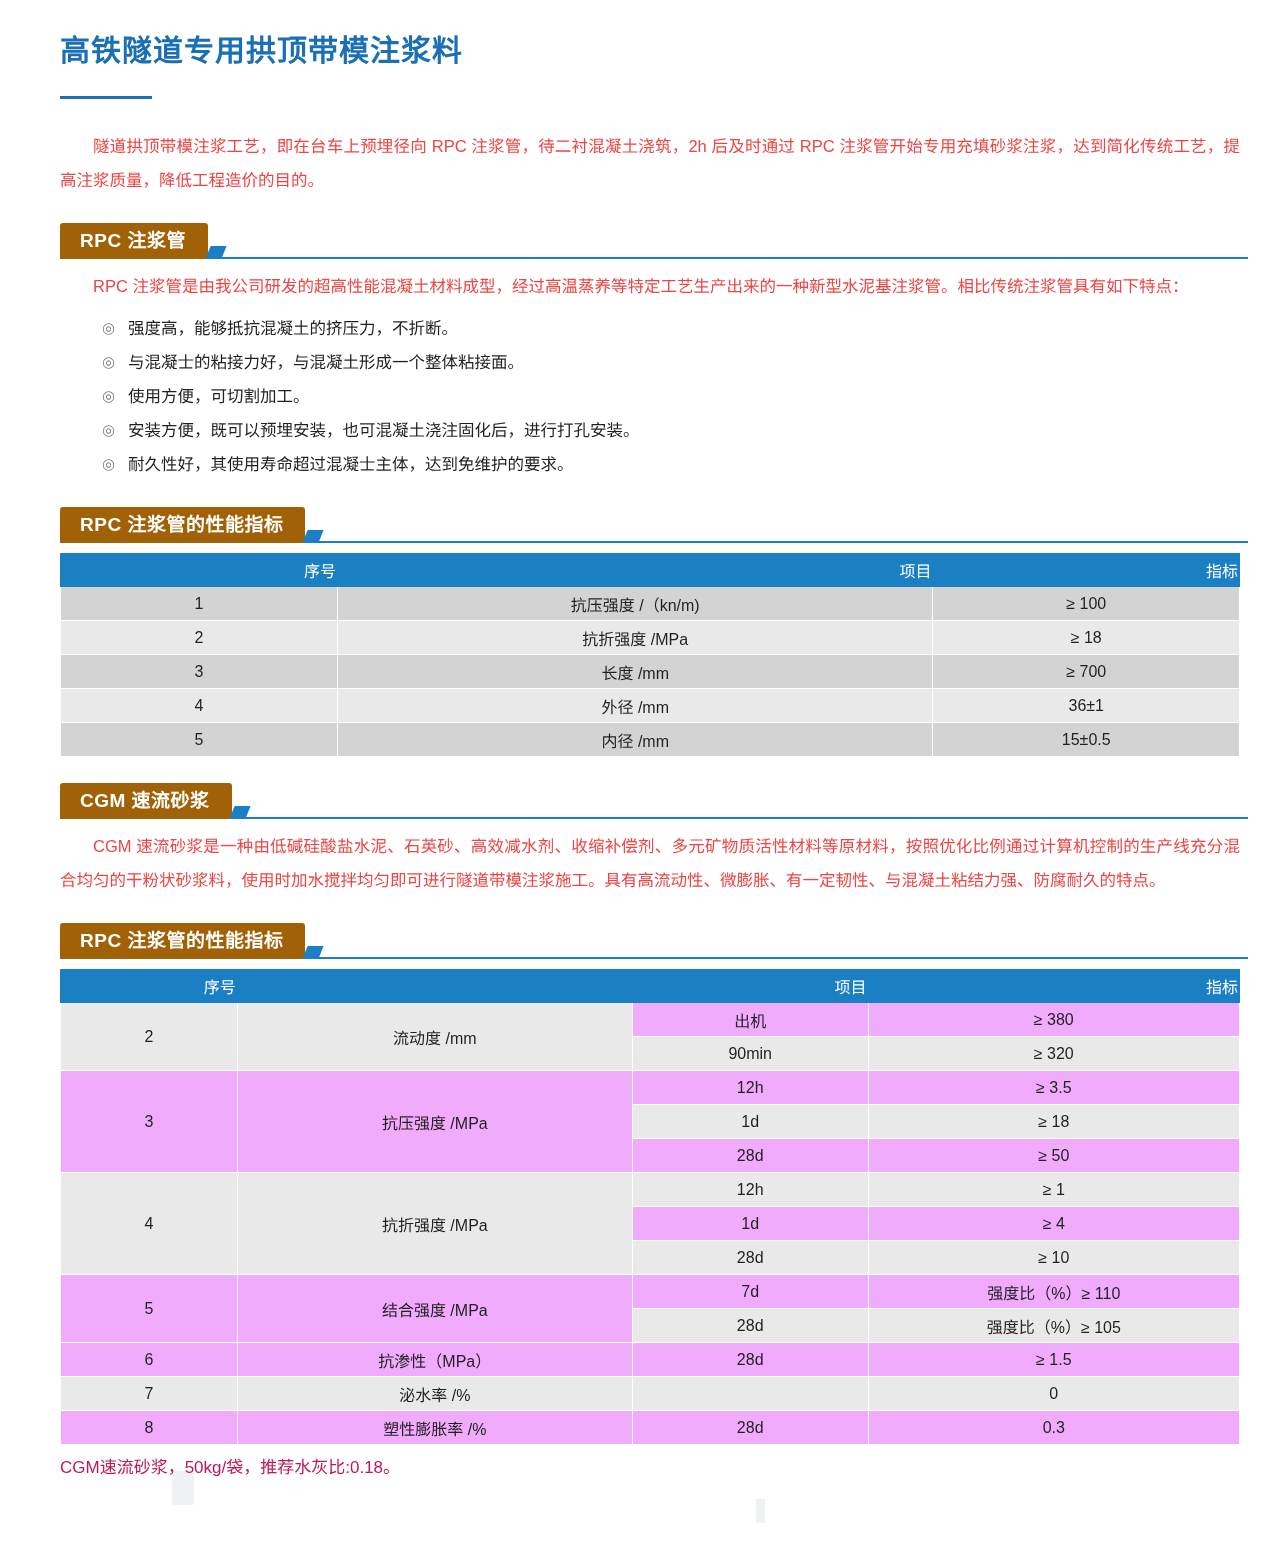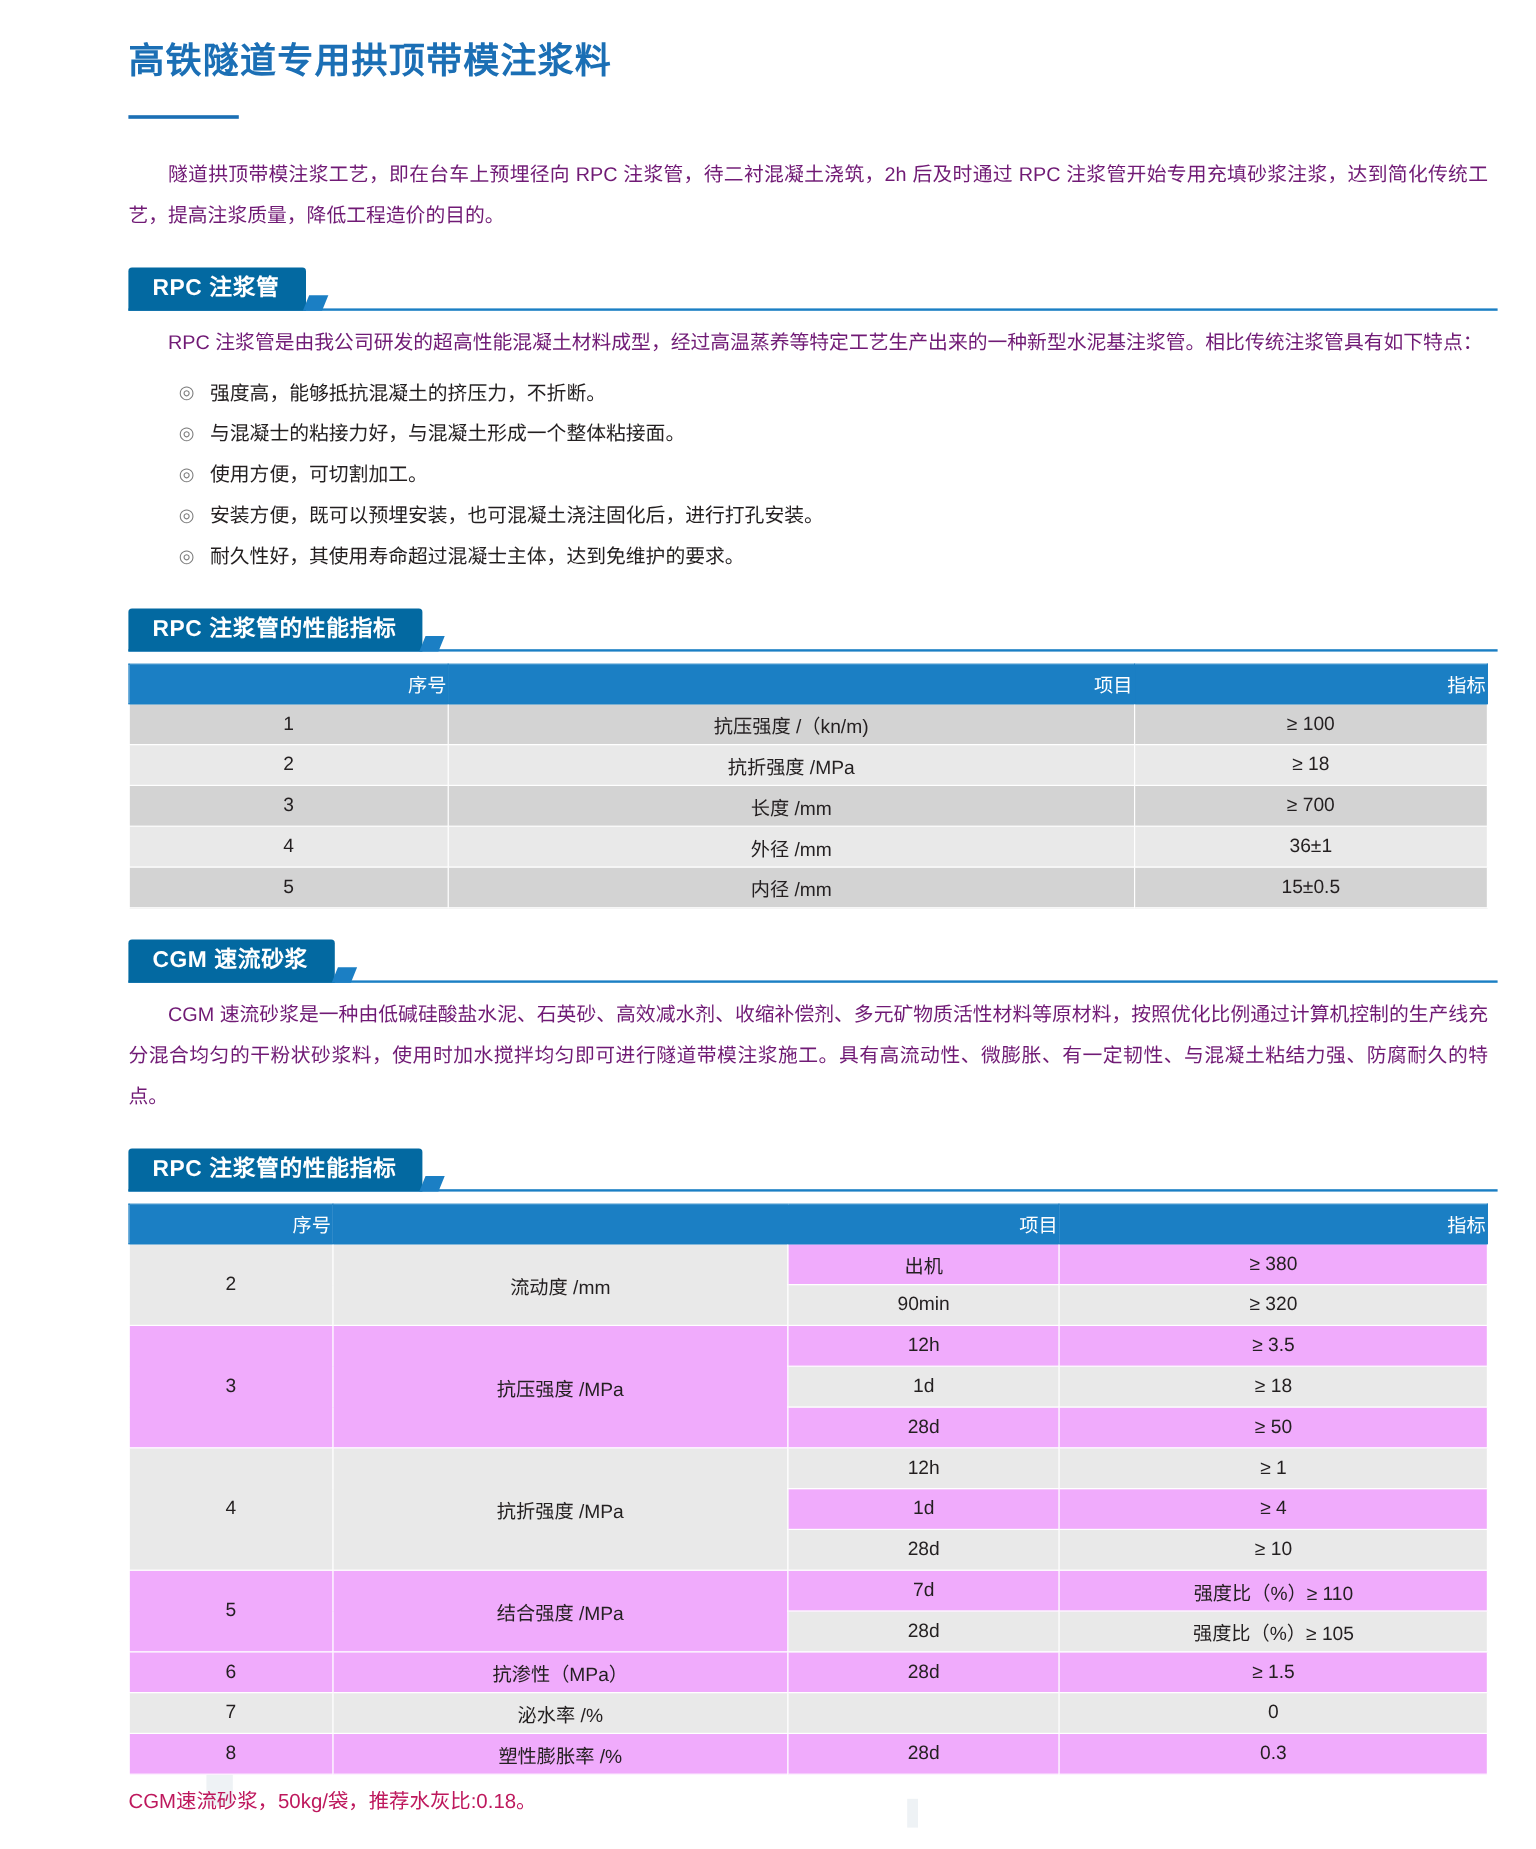--- a/index.html
+++ b/index.html
@@ -11,21 +11,21 @@
     width: 1280px;
     min-height: 1541px;
     font-family: "Liberation Sans", "DejaVu Sans", sans-serif;
     color: #231f20;
     position: relative;
   }
   .page {
     width: 1280px;
     min-height: 1541px;
     box-sizing: border-box;
-    padding: 0 32px 0 107px;
+    padding: 0 32px 0 60px;
     position: relative;
   }
   
   .doc-title {
     font-size: 30px;
     font-weight: bold;
     color: #1b6fb5;
     letter-spacing: 1px;
     padding-top: 26px;
     margin: 0;
@@ -37,32 +37,32 @@
     margin-top: 26px;
     margin-bottom: 30px;
   }
   
   p.body-text {
     font-size: 16.5px;
     line-height: 34px;
     margin: 0 0 6px 0;
     text-align: justify;
     text-indent: 2em;
-    color: #701a75;
+    color: #ef4444;
     padding-right: 8px;
   }
   
   .section-head {
     position: relative;
     margin: 26px 0 10px 0;
     height: 36px;
   }
   .section-head .ribbon {
     display: inline-block;
-    background: #0369a1;
+    background: #a16207;
     color: #ffffff;
     font-size: 19px;
     font-weight: bold;
     letter-spacing: .5px;
     padding: 5px 22px 6px 20px;
     border-radius: 3px 3px 0 0;
     position: relative;
     z-index: 2;
     line-height: 25px;
   }

